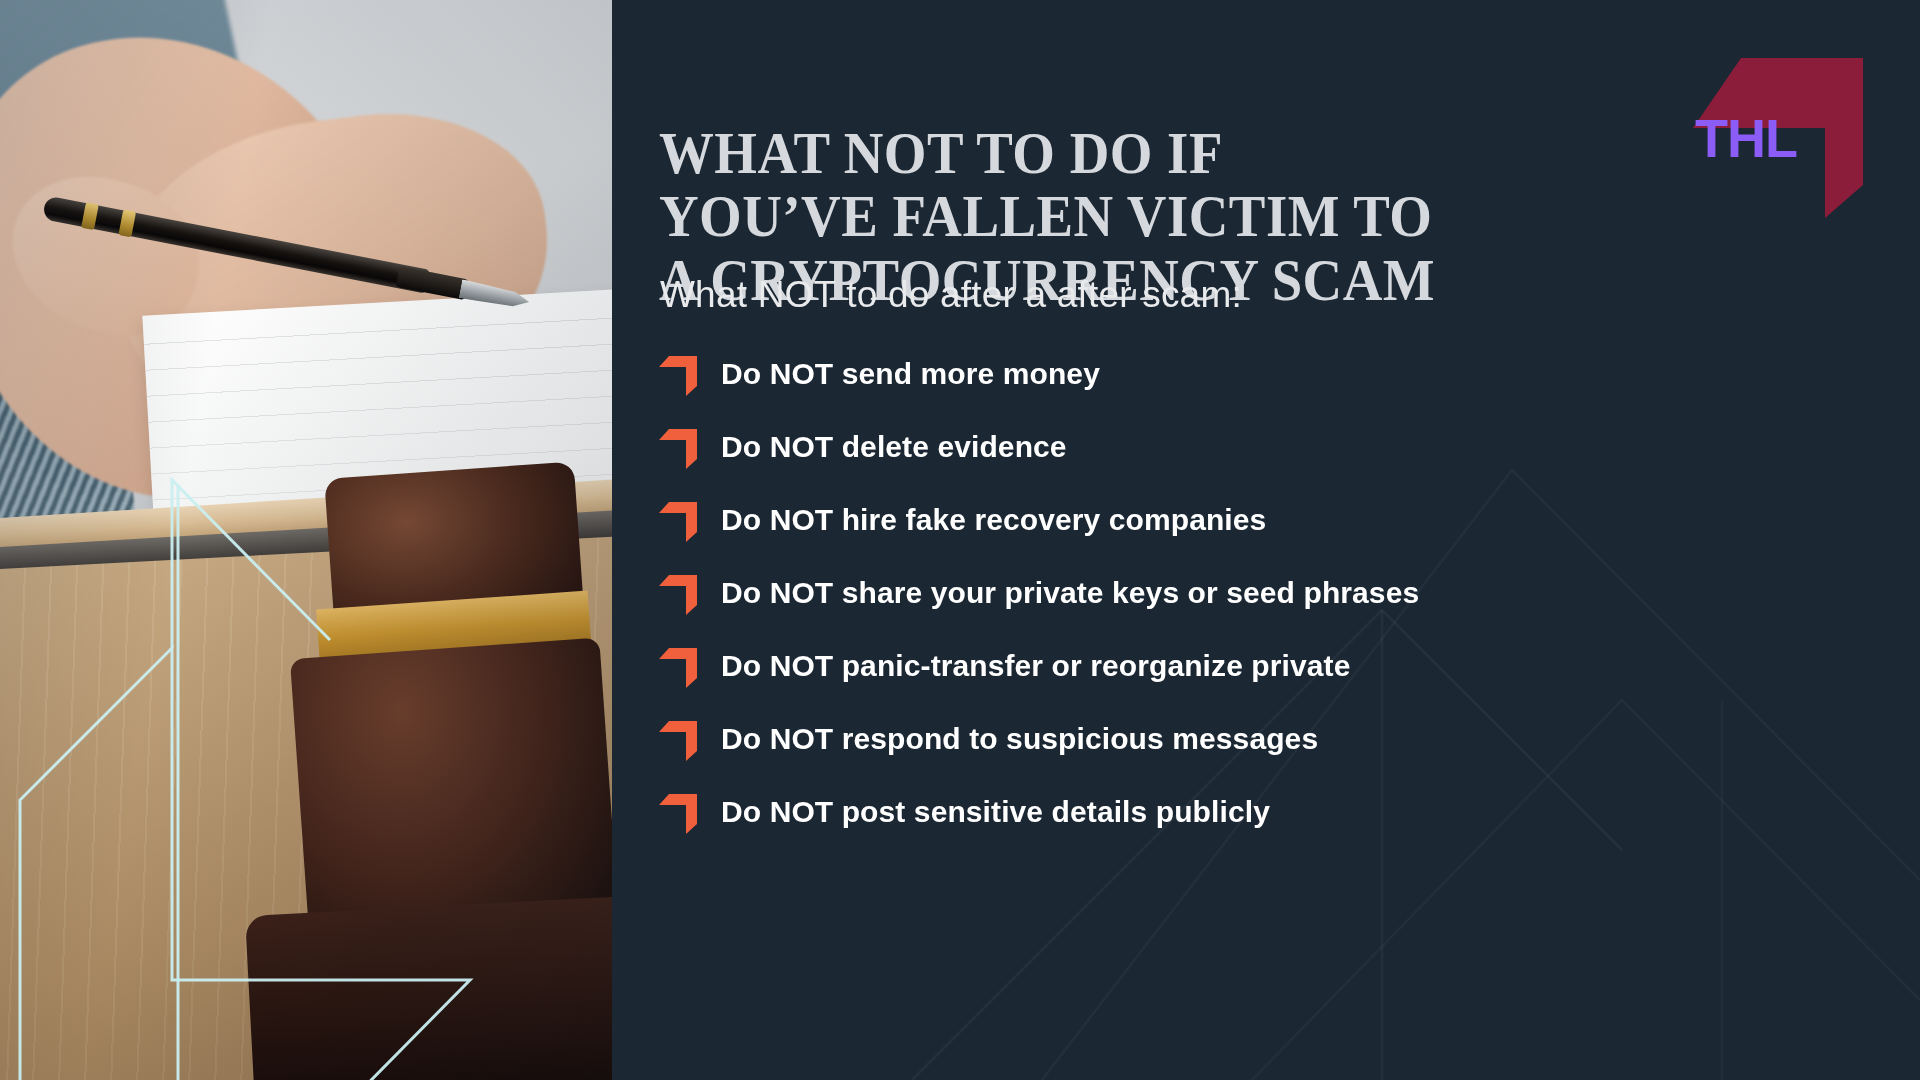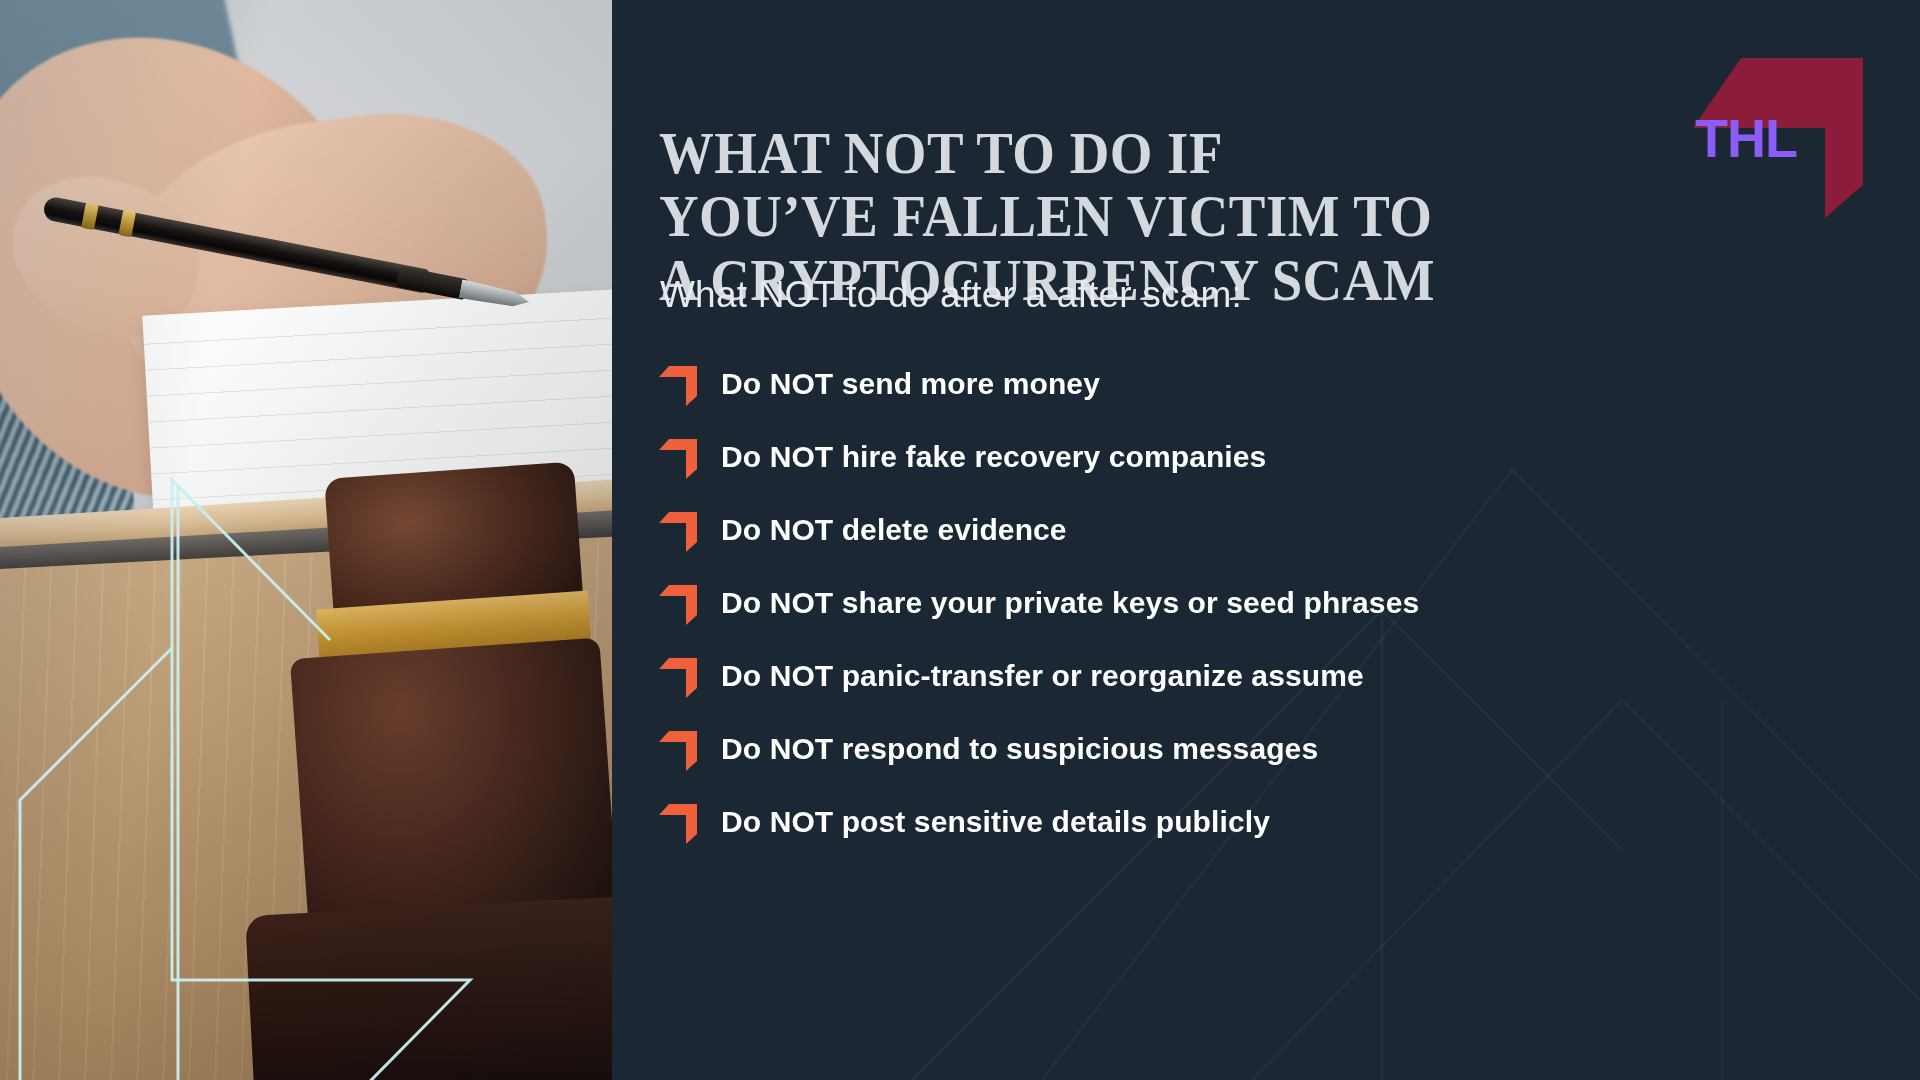--- a/index.html
+++ b/index.html
@@ -183,21 +183,21 @@
   
   .subtitle{
     position:absolute;left:48px;top:274px;
     color:#e8eaec;
     font-size:37px;
     font-weight:400;
     letter-spacing:.2px;
   }
 
   
-  .list{position:absolute;left:47px;top:347px;width:1230px;}
+  .list{position:absolute;left:47px;top:337px;width:1230px;}
   .row{
     display:flex;align-items:center;
     height:73px;
   }
   .marker{width:62px;flex:0 0 62px;display:flex;align-items:center;}
   .marker svg{display:block;}
   .row-label{
     color:#ffffff;
     font-size:30px;
     font-weight:bold;
@@ -284,45 +284,45 @@
             </svg>
         </span>
         <span class="row-label">Do NOT send more money</span>
       </div>
       <div class="row">
         <span class="marker">
           <svg width="38" height="44" viewBox="0 0 38 44">
               <path d="M 10 4 L 38 4 L 38 34 L 27 44 L 27 15 L 0 15 Z" fill="#f0603c"></path>
             </svg>
         </span>
+        <span class="row-label">Do NOT delete evidence</span>
+      </div>
+      <div class="row">
+        <span class="marker">
+          <svg width="38" height="44" viewBox="0 0 38 44">
+              <path d="M 10 4 L 38 4 L 38 34 L 27 44 L 27 15 L 0 15 Z" fill="#f0603c"></path>
+            </svg>
+        </span>
         <span class="row-label">Do NOT hire fake recovery companies</span>
       </div>
       <div class="row">
         <span class="marker">
           <svg width="38" height="44" viewBox="0 0 38 44">
               <path d="M 10 4 L 38 4 L 38 34 L 27 44 L 27 15 L 0 15 Z" fill="#f0603c"></path>
             </svg>
         </span>
-        <span class="row-label">Do NOT delete evidence</span>
-      </div>
-      <div class="row">
-        <span class="marker">
-          <svg width="38" height="44" viewBox="0 0 38 44">
-              <path d="M 10 4 L 38 4 L 38 34 L 27 44 L 27 15 L 0 15 Z" fill="#f0603c"></path>
-            </svg>
-        </span>
         <span class="row-label">Do NOT share your private keys or seed phrases</span>
       </div>
       <div class="row">
         <span class="marker">
           <svg width="38" height="44" viewBox="0 0 38 44">
               <path d="M 10 4 L 38 4 L 38 34 L 27 44 L 27 15 L 0 15 Z" fill="#f0603c"></path>
             </svg>
         </span>
-        <span class="row-label">Do NOT panic-transfer or reorganize assume</span>
+        <span class="row-label">Do NOT panic-transfer or reorganize private</span>
       </div>
       <div class="row">
         <span class="marker">
           <svg width="38" height="44" viewBox="0 0 38 44">
               <path d="M 10 4 L 38 4 L 38 34 L 27 44 L 27 15 L 0 15 Z" fill="#f0603c"></path>
             </svg>
         </span>
         <span class="row-label">Do NOT respond to suspicious messages</span>
       </div>
       <div class="row">

